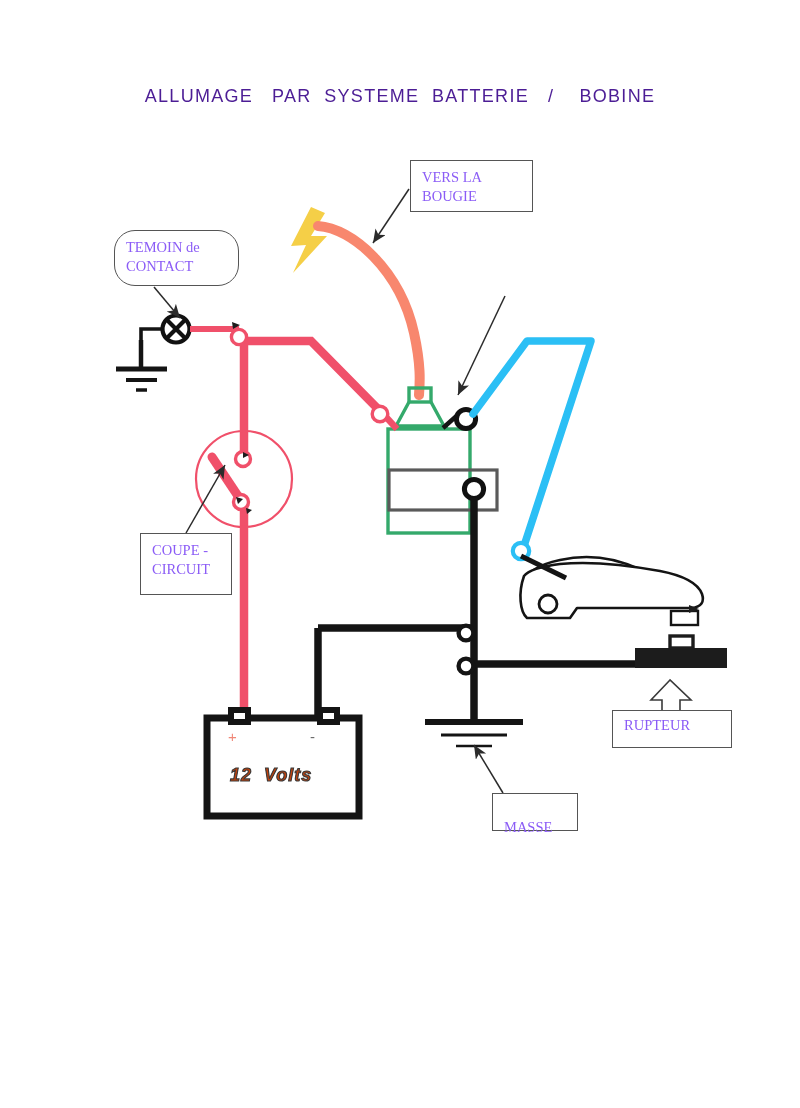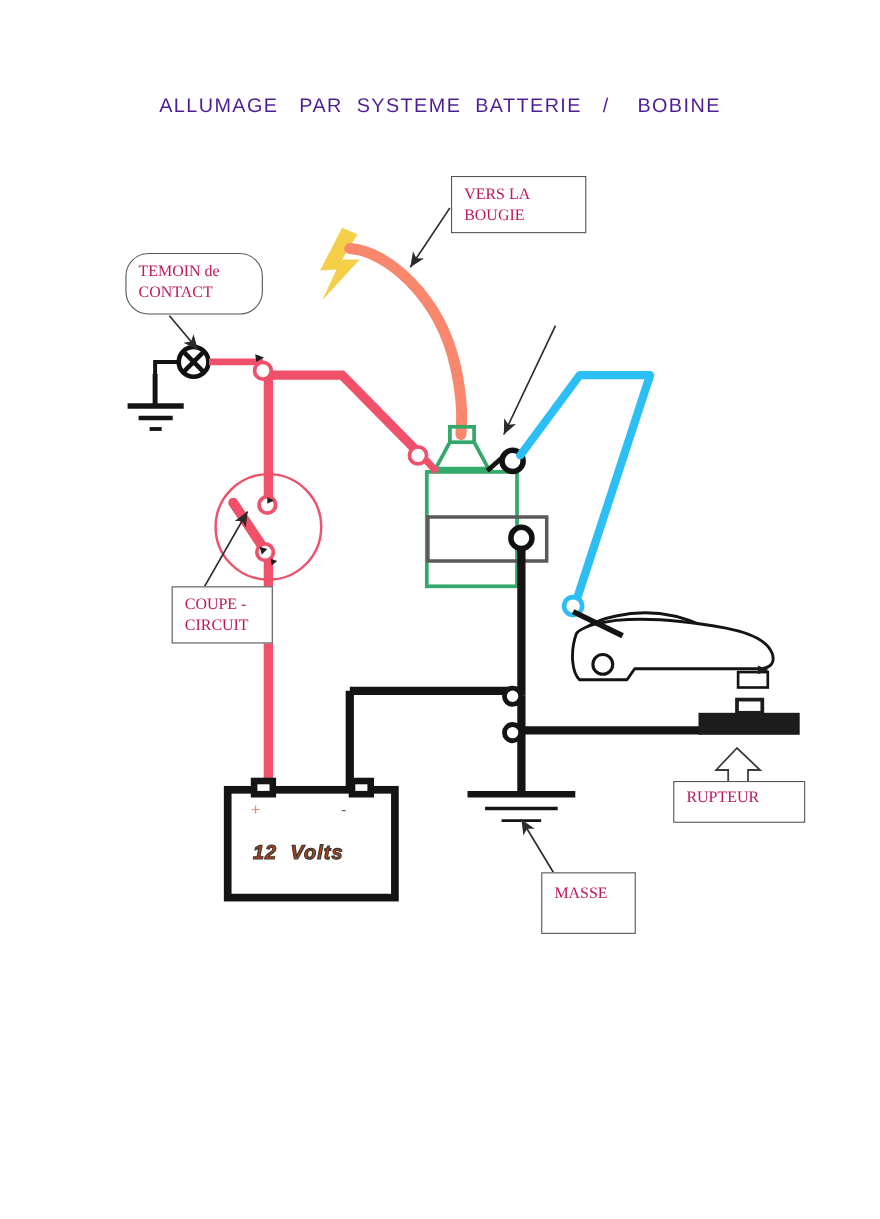--- a/index.html
+++ b/index.html
@@ -6,21 +6,21 @@
   body{width:800px;height:1108px;overflow:hidden;font-family:"Liberation Serif",serif;}
   #page{position:relative;width:800px;height:1108px;background:#ffffff;}
   #svgroot{position:absolute;left:0;top:0;width:800px;height:1108px;}
   .ttl{
     position:absolute;left:0;top:86px;width:800px;text-align:center;
     font-family:"Liberation Sans",sans-serif;font-size:18px;letter-spacing:1.3px;
     color:#4c1d95;white-space:pre;
   }
   .cbox{
     position:absolute;border:1px solid #555;background:#fff;
-    font-family:"Liberation Serif",serif;font-size:14.5px;color:#be185d;
+    font-family:"Liberation Serif",serif;font-size:14.5px;color:#8b5cf6;
     line-height:1.32;padding:7px 9px 7px 11px;box-sizing:border-box;white-space:pre-line;
   }
   .batlabel{
     position:absolute;font-family:"Liberation Sans",sans-serif;
     font-style:italic;font-weight:bold;font-size:18px;letter-spacing:1px;
     color:#c2410c;-webkit-text-stroke:1.1px #3a3a3a;
     text-shadow:0 0 0 #444;white-space:pre;
   }
   .pole{position:absolute;font-family:"Liberation Sans",sans-serif;font-size:15px;}
 </style>
@@ -165,24 +165,24 @@
     </g>
   </svg>
 
   <div class="cbox" style="left:114px;top:230px;width:125px;height:56px;border-radius:21px;">TEMOIN  de
 CONTACT</div>
 
   <div class="cbox" style="left:410px;top:160px;width:123px;height:52px;">VERS LA
 BOUGIE</div>
 
 
-  <div class="cbox" style="left:156px;top:533px;width:92px;height:52px;">COUPE -
+  <div class="cbox" style="left:140px;top:533px;width:92px;height:62px;">COUPE -
 CIRCUIT</div>
 
-  <div class="cbox" style="left:492px;top:793px;width:86px;height:56px;padding-top:9px;">MASSE</div>
+  <div class="cbox" style="left:492px;top:793px;width:86px;height:38px;padding-top:24px;">MASSE</div>
 
   <div class="cbox" style="left:612px;top:710px;width:120px;height:38px;padding-top:5px;">RUPTEUR</div>
 
   <div class="pole" style="left:228px;top:728px;color:#f08878;">+</div>
   <div class="pole" style="left:310px;top:728px;color:#6b6b6b;">-</div>
   <div class="batlabel" style="left:230px;top:765px;">12  Volts</div>
 
 </div>
 
 </body></html>

